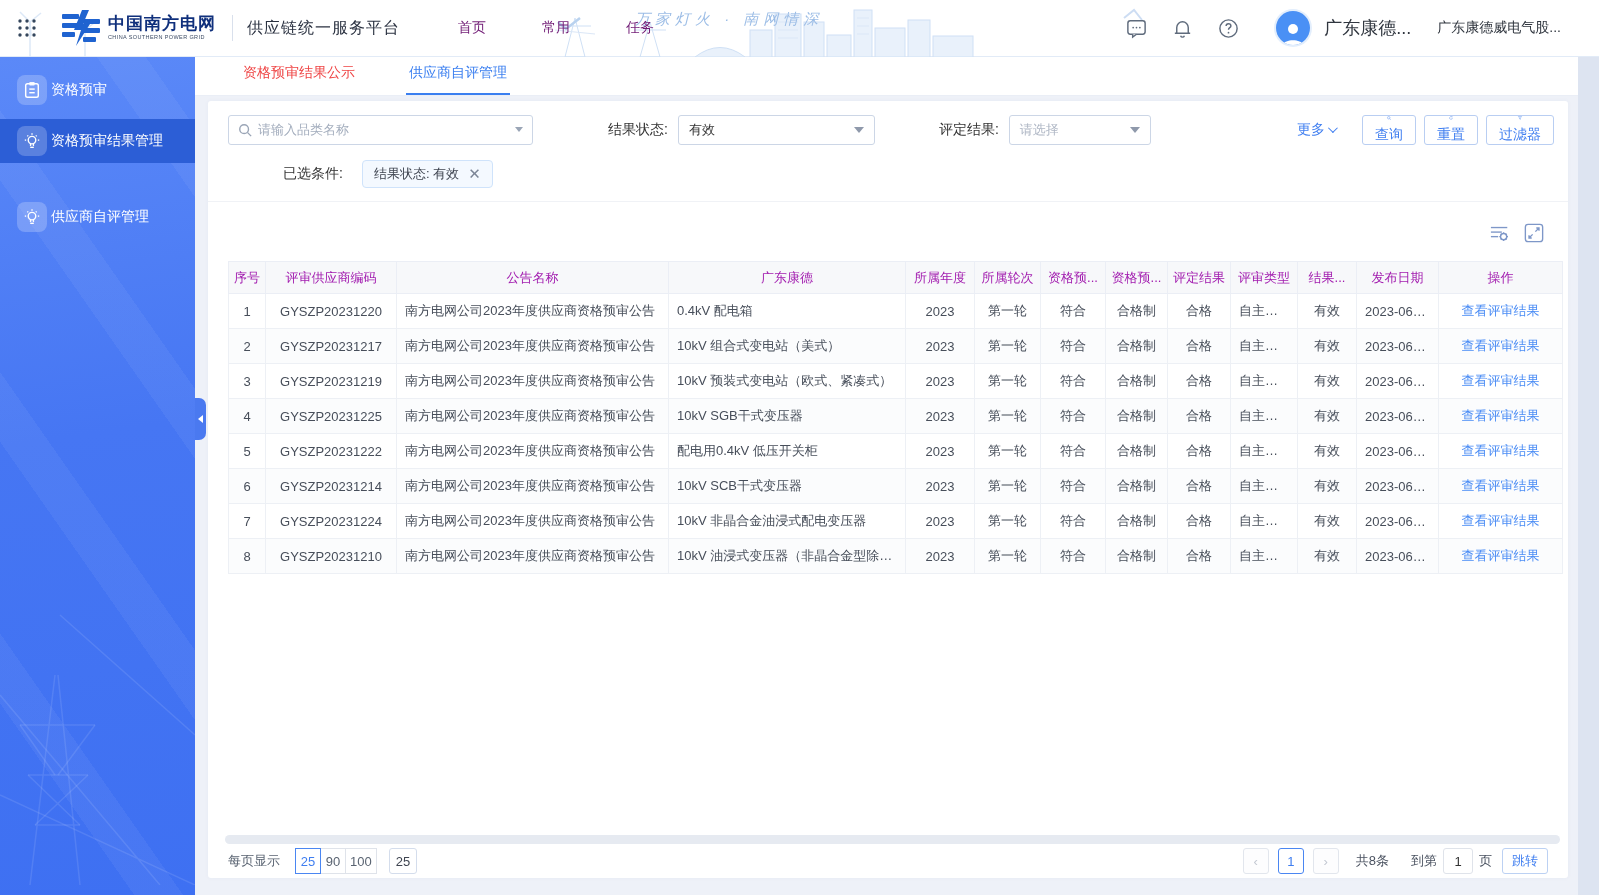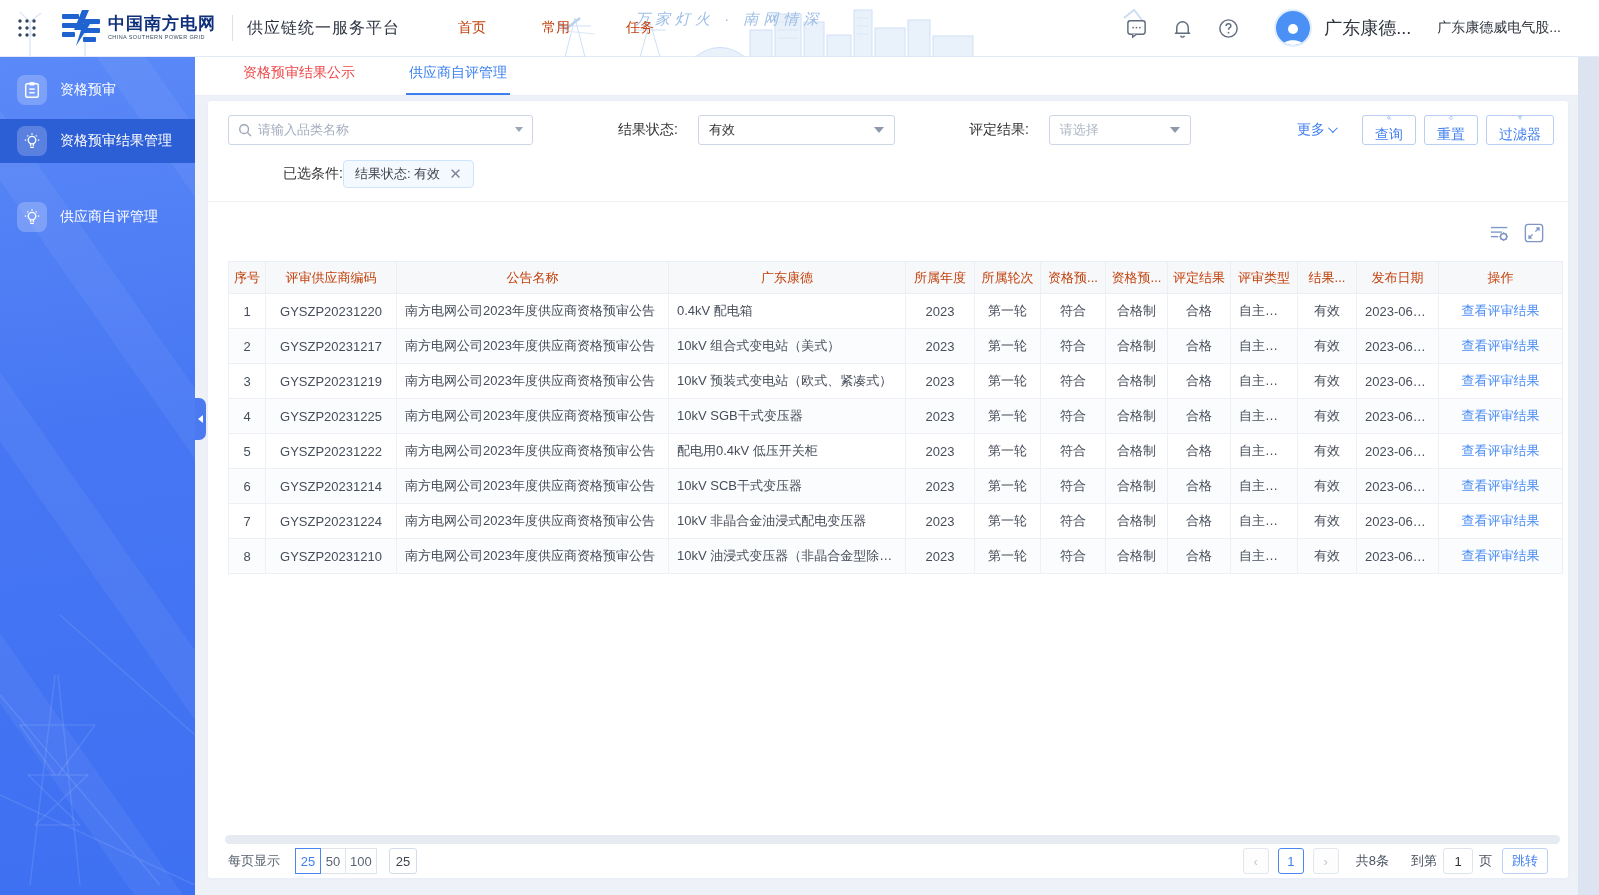--- a/index.html
+++ b/index.html
@@ -16,21 +16,21 @@
   }
   .topbar-content { position:relative; z-index:2; display:flex; align-items:center; width:100%; height:100%; }
   .apps-grid { margin-left:14px; width:26px; height:26px; display:flex; align-items:center; justify-content:center; cursor:pointer; }
   .logo-mark { margin-left:20px; width:42px; height:36px; }
   .logo-text { margin-left:6px; line-height:1; }
   .logo-cn { font-size:17px; font-weight:bold; color:#10307c; letter-spacing:1px; }
   .logo-en { font-size:5.5px; color:#3b4a63; margin-top:3px; letter-spacing:.4px; }
   .v-divider { width:1px; height:26px; background:#d9e0ec; margin:0 14px 0 16px; }
   .platform-title { font-size:16px; color:#2a3140; letter-spacing:1px; }
   .top-nav { display:flex; margin-left:58px; gap:56px; }
-  .top-nav .nav-item { font-size:14px; color:#c2410c; cursor:pointer; white-space:nowrap; }
+  .top-nav .nav-item { font-size:14px; color:#701a75; cursor:pointer; white-space:nowrap; }
   .top-right { margin-left:auto; display:flex; align-items:center; padding-right:38px; }
   .hicon { width:24px; height:24px; cursor:pointer; display:flex; align-items:center; justify-content:center; }
   .hicon + .hicon { margin-left:22px; }
   .avatar { margin-left:34px; width:38px; height:38px; border-radius:50%; background:#e3eefc; display:flex; align-items:center; justify-content:center; cursor:pointer; }
   .avatar-inner { width:34px; height:34px; border-radius:50%; background:#4a90f5; overflow:hidden; display:flex; align-items:flex-end; justify-content:center; }
   .user-name { margin-left:12px; font-size:18px; color:#30363f; cursor:pointer; white-space:nowrap; }
   .company-name { margin-left:26px; font-size:14px; color:#30363f; cursor:pointer; white-space:nowrap; }
   .header-illustration { position:absolute; left:545px; top:0; width:430px; height:57px; z-index:1; pointer-events:none; }
   .slogan { position:absolute; left:90px; top:10px; font-size:15px; font-style:italic; color:#9cbde6; letter-spacing:5px; white-space:nowrap; }
   .deco-check { position:absolute; z-index:1; pointer-events:none; }
@@ -39,70 +39,70 @@
   .sidebar {
     position:absolute; left:0; top:57px; width:195px; bottom:0;
     background:linear-gradient(172deg,#5b89f8 0%,#4676f3 45%,#3e70f2 100%);
     z-index:20; padding-top:11px; overflow:hidden;
   }
   .sidebar::after {
     content:""; position:absolute; inset:0;
     background:repeating-linear-gradient(55deg, transparent 0 110px, rgba(255,255,255,0.05) 110px 150px);
     pointer-events:none;
   }
-  .side-item { position:relative; z-index:2; height:44px; display:flex; align-items:center; gap:13px; padding-left:17px; cursor:pointer; color:#fff; font-size:14px; }
+  .side-item { position:relative; z-index:2; height:44px; display:flex; align-items:center; gap:4px; padding-left:17px; cursor:pointer; color:#fff; font-size:14px; }
   .side-item .icon-badge { width:30px; height:30px; border-radius:8px; background:rgba(255,255,255,0.22); display:flex; align-items:center; justify-content:center; flex:0 0 auto; }
   .side-item.gap1 { margin-top:32px; }
   .side-item.gap2 { margin-top:7px; }
   .side-item.active { background:#2c5ed6; }
   .side-towers { position:absolute; bottom:10px; left:0; z-index:1; opacity:.8; }
   .collapse-handle {
     position:absolute; left:195px; top:398px; width:11px; height:42px;
     background:#4a79f0; border-radius:0 7px 7px 0; z-index:25; cursor:pointer;
     display:flex; align-items:center; justify-content:center;
   }
   .collapse-arrow { width:0; height:0; border-top:4px solid transparent; border-bottom:4px solid transparent; border-right:5px solid #fff; }
   
   .v-scroll-strip { position:absolute; right:0; top:57px; width:21px; bottom:0; background:#dde4f1; z-index:15; cursor:pointer; }
   
   .main { position:absolute; left:195px; top:57px; right:21px; bottom:0; background:#eef1f8; z-index:10; }
   .tabstrip { position:absolute; top:0; left:0; right:0; height:39px; background:#fff; border-bottom:1px solid #eaeef6; display:flex; align-items:flex-end; padding-left:45px; }
   .tab { font-size:14px; color:#ef4444; padding:0 3px 11px; margin-right:48px; cursor:pointer; border-bottom:2px solid transparent; }
   .tab.active { color:#3b7ff0; border-bottom-color:#3b7ff0; }
   .card { position:absolute; top:44px; left:13px; right:10px; bottom:17px; background:#fff; border-radius:3px; box-shadow:0 0 5px rgba(40,70,130,0.04); }
   
-  .filter-row { position:absolute; top:13px; left:20px; right:14px; height:31px; display:flex; align-items:center;gap:10px; }
+  .filter-row { position:absolute; top:13px; left:20px; right:14px; height:31px; display:flex; align-items:center; }
   .search-box { width:305px; height:30px; border:1px solid #ccd6e6; border-radius:3px; display:flex; align-items:center; padding:0 9px; background:#fff; }
   .search-box input { border:none; outline:none; flex:1; font-size:13px; color:#333; margin-left:6px; font-family:inherit; background:transparent; }
   .search-box input::placeholder { color:#a3adbd; }
   .mini-caret { width:0; height:0; border-left:4px solid transparent; border-right:4px solid transparent; border-top:5px solid #9aa5b6; }
   .f-label { font-size:14px; color:#333; white-space:nowrap; }
   .ml75 { margin-left:75px; } .ml64 { margin-left:64px; }
   .select-box { height:30px; border:1px solid #ccd6e6; border-radius:3px; display:flex; align-items:center; padding:0 10px; margin-left:10px; background:#fff; cursor:pointer; }
   .select-box .sel-value { flex:1; font-size:13px; color:#333; }
   .select-box .sel-placeholder { flex:1; font-size:13px; color:#aeb6c4; }
   .w197 { width:197px; } .w142 { width:142px; }
   .sel-caret { width:0; height:0; border-left:5px solid transparent; border-right:5px solid transparent; border-top:6px solid #8f99ab; }
   .filter-actions { margin-left:auto; display:flex; }
   .more-link { color:#3f7ef0; font-size:14px; display:flex; align-items:center; gap:3px; cursor:pointer; margin-right:19px; white-space:nowrap; }
   .chev-down { width:7px; height:7px; border-right:1.5px solid #3f7ef0; border-bottom:1.5px solid #3f7ef0; transform:rotate(45deg) translateY(-2px); }
   .btn { height:30px; border:1px solid #b9cef2; border-radius:3px; background:#fff; color:#3f7ef0; font-size:14px; display:flex; align-items:center; gap:6px; padding:0 12px; cursor:pointer; margin-left:8px; font-family:inherit; white-space:nowrap;flex-direction:column; }
   
   .selected-row { position:absolute; top:58px; left:20px; height:29px; display:flex; align-items:center; }
   .selected-label { margin-left:55px; font-size:14px; color:#333; }
-  .sel-tag { margin-left:0; height:28px; background:#f4f9ff; border:1px solid #cfe3fb; border-radius:4px; display:flex; align-items:center; padding:0 11px; font-size:13px; color:#3e4450; }
+  .sel-tag { margin-left:19px; height:28px; background:#f4f9ff; border:1px solid #cfe3fb; border-radius:4px; display:flex; align-items:center; padding:0 11px; font-size:13px; color:#3e4450; }
   .tag-close { margin-left:9px; color:#7b8596; font-size:15px; cursor:pointer; line-height:1; }
   .filter-divider { position:absolute; top:100px; left:0; right:0; border-top:1px solid #f0f2f6; }
   
   .table-tools { position:absolute; top:122px; right:24px; display:flex; align-items:center; gap:13px; }
   .tool-icon { cursor:pointer; display:flex; }
   
   .table-wrap { position:absolute; top:160px; left:20px; }
   table.results { border-collapse:collapse; table-layout:fixed; width:1334px; }
-  .results th { background:#f7f8fa; border:1px solid #ebeef5; height:32px; font-weight:normal; font-size:13px; color:#c2410c; padding:0 4px; overflow:hidden; white-space:nowrap; }
+  .results th { background:#f7f8fa; border:1px solid #ebeef5; height:32px; font-weight:normal; font-size:13px; color:#a21caf; padding:0 4px; overflow:hidden; white-space:nowrap; }
   .results td { border:1px solid #edf0f5; height:35px; font-size:13px; color:#474e5a; text-align:center; padding:0 8px; overflow:hidden; white-space:nowrap; text-overflow:ellipsis; }
   .results tr:nth-child(even) td { background:#fbfcfd; }
   .results td.c2, .results td.c3 { text-align:left; }
   .results .c0{width:37px} .results .c1{width:131px} .results .c2{width:272px} .results .c3{width:237px}
   .results .c4{width:69px} .results .c5{width:66px} .results .c6{width:65px} .results .c7{width:62px}
   .results .c8{width:63px} .results .c9{width:67px} .results .c10{width:59px} .results .c11{width:82px} .results .c12{width:124px}
   .results a.view-link { color:#4a8cf5; text-decoration:none; cursor:pointer; }
   
   .h-scrollbar { position:absolute; left:17px; right:8px; top:734px; height:9px; background:#e6eaf1; border-radius:5px; cursor:pointer; }
   
@@ -540,21 +540,21 @@
           </tbody>
       </table>
     </div>
 
     <div class="h-scrollbar"></div>
 
     <div class="pagination">
       <span class="pp-label">每页显示</span>
       <span class="psize-group" id="page-sizes">
           <button class="psize active">25</button>
-          <button class="psize">50</button>
+          <button class="psize">90</button>
           <button class="psize">100</button>
         </span>
       <span class="psize-current">25</span>
       <div class="pag-right">
         <span class="pg-btn">‹</span>
         <span class="pg-num">1</span>
         <span class="pg-btn">›</span>
         <span class="pg-text" style="margin-left:17px">共8条</span>
         <span class="pg-text goto-label">到第</span>
         <input class="goto-input" value="1" style="">

